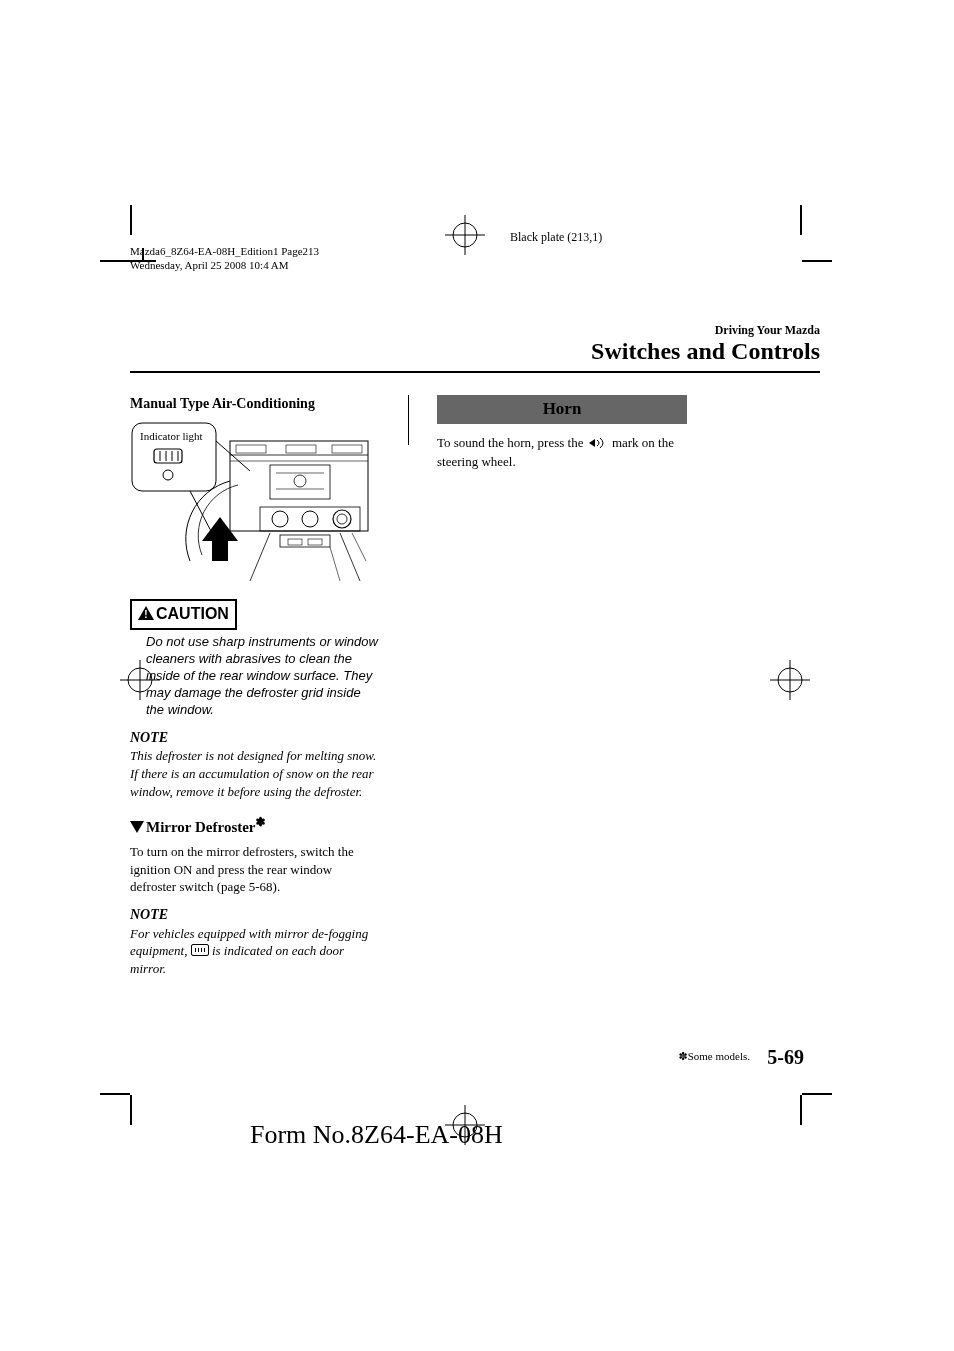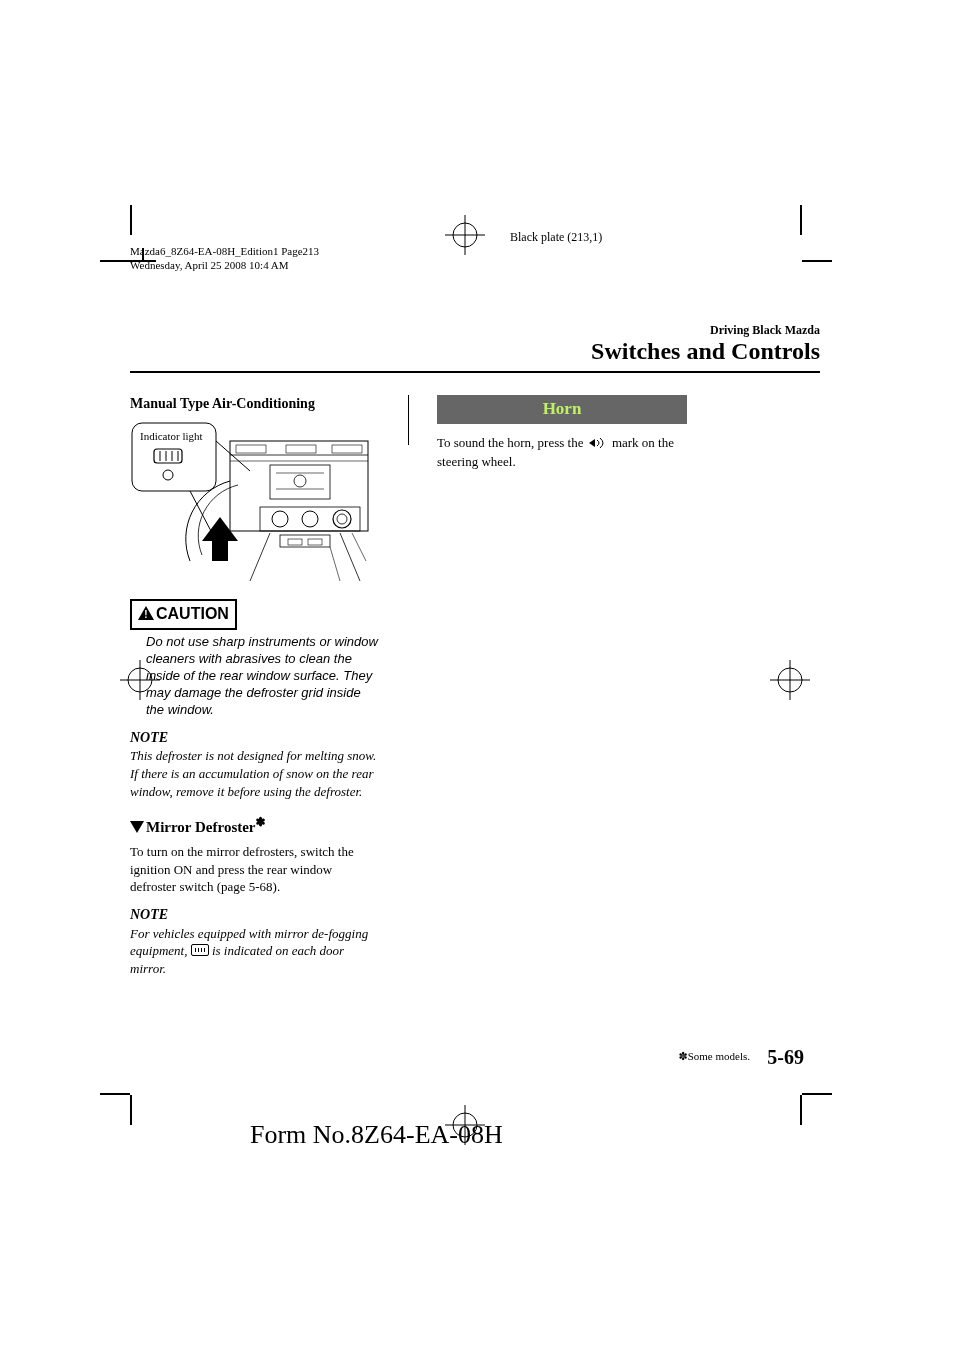--- a/index.html
+++ b/index.html
@@ -115,21 +115,21 @@
     border-top: 12px solid #000;
     margin-right: 2px;
     vertical-align: -1px;
   }
   .asterisk {
     font-size: 12px;
     vertical-align: super;
   }
   .horn-title {
     background: #666;
-    color: #bef264;
+    color: #000000;
     text-align: center;
     font-weight: bold;
     font-size: 17px;
     padding: 3px 0;
     margin-bottom: 10px;
     font-family: "Times New Roman", serif;
   }
   .footer {
     position: absolute;
     left: 130px;
@@ -236,21 +236,21 @@
 
 <div class="black-plate">Black plate (213,1)</div>
 
 <div class="page">
   <div class="header-meta">
     <div>Mazda6_8Z64-EA-08H_Edition1 Page213</div>
     <div>Wednesday, April 25 2008 10:4 AM</div>
   </div>
 
   <div class="section-header">
-    <div class="sec-small">Driving Black Mazda</div>
+    <div class="sec-small">Driving Your Mazda</div>
     <div class="sec-large">Switches and Controls</div>
   </div>
   <hr class="hr">
 
   <div class="columns">
     <div class="col col-left">
       <div class="subheading">Manual Type Air-Conditioning</div>
 
       <div class="illustration">
         <svg viewBox="0 0 240 170">

